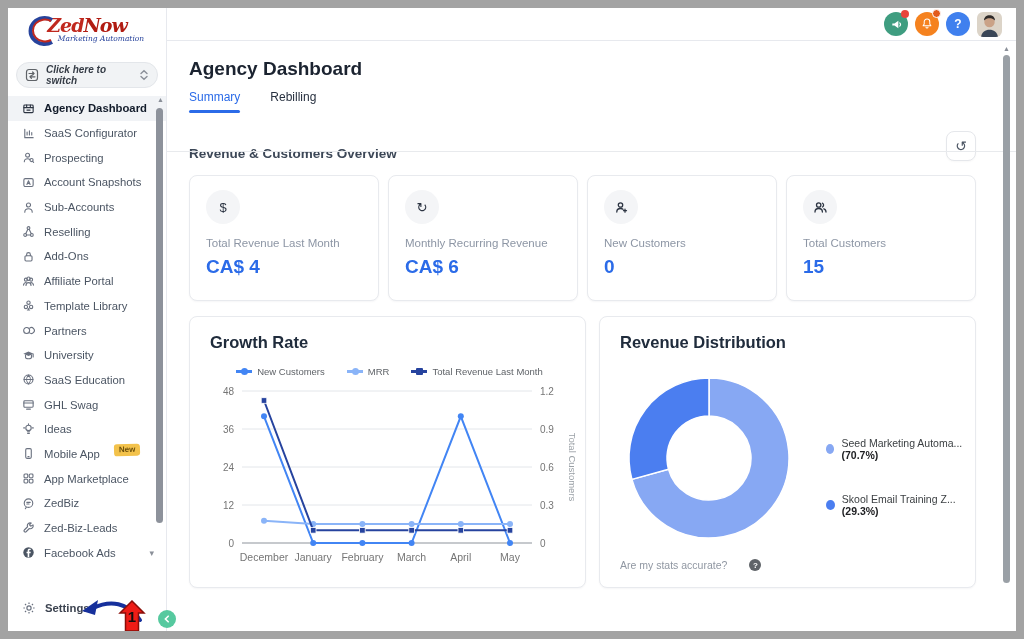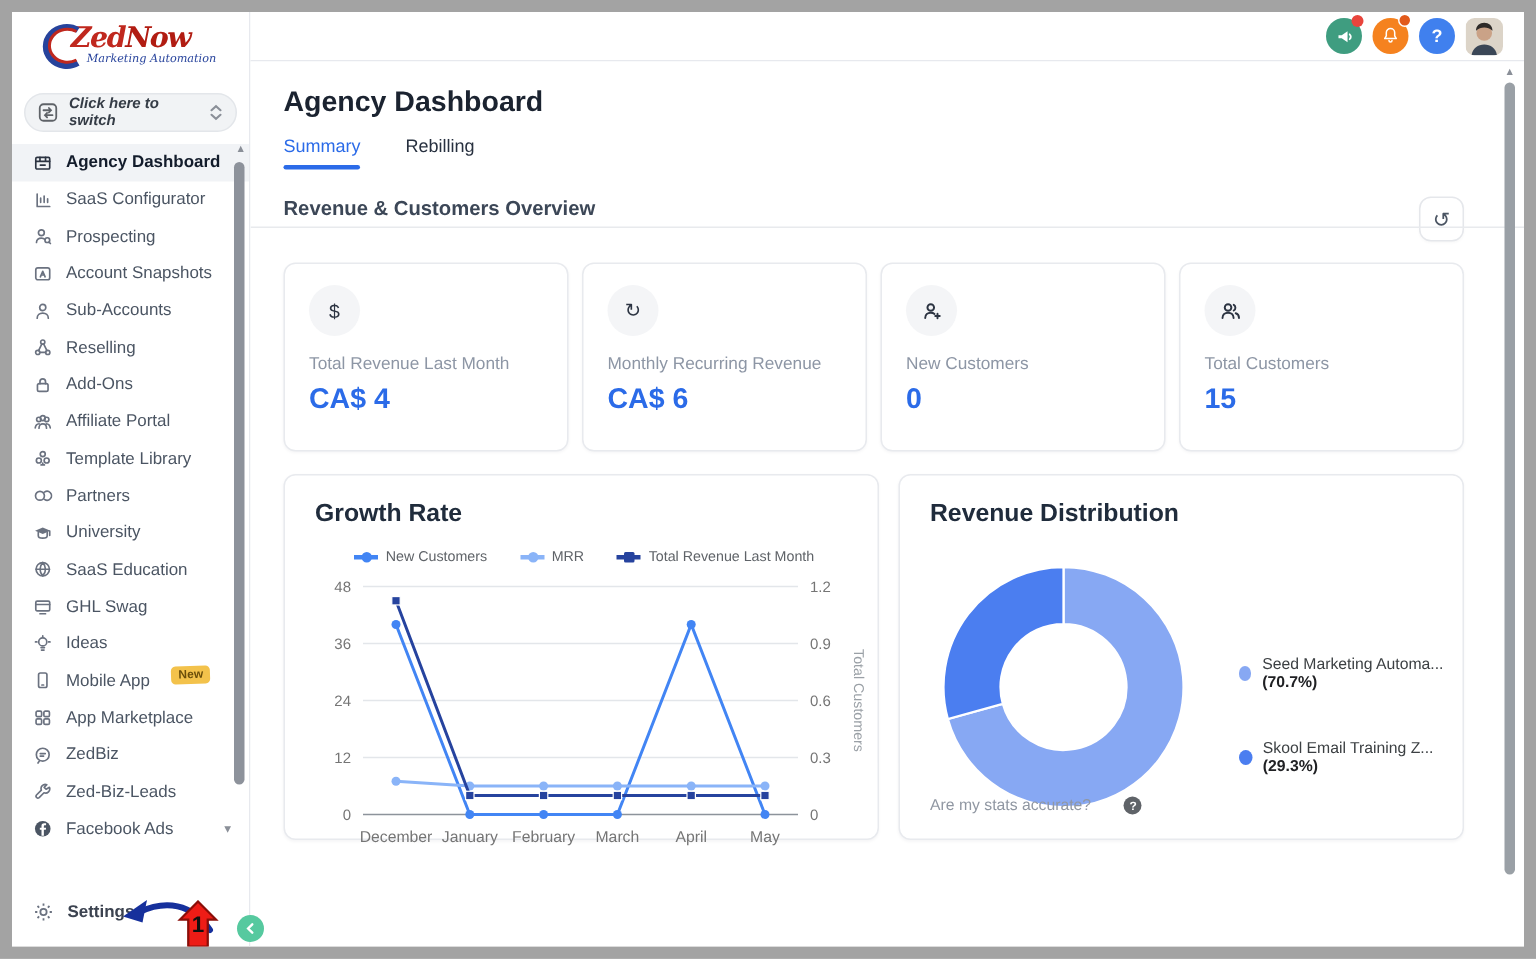--- a/index.html
+++ b/index.html
@@ -38,33 +38,33 @@
   .avatar{width:25px;height:25px;border-radius:6px;overflow:hidden;cursor:pointer;}
 
   
   .main{position:absolute;left:159px;right:0;top:33px;bottom:0;background:#fff;padding:0 40px 0 22px;overflow:hidden;}
   .page-title{margin-top:17px;font-size:19px;font-weight:bold;color:#1b2330;}
   .tabs{display:flex;gap:30px;margin-top:10px;}
   .tab{font-size:12px;font-weight:normal;color:#27303f;padding-bottom:9px;cursor:pointer;position:relative;}
   .tab.active{color:#2b6be8;}
   .tab.active::after{content:"";position:absolute;left:0;right:0;bottom:0;height:3px;border-radius:2px;background:#2b6be8;}
   .divider{position:absolute;left:0;right:0;top:110px;height:1px;background:#e8eaed;}
-  .section-row{margin-top:18px;display:flex;align-items:flex-start;justify-content:space-between;}
+  .section-row{margin-top:18px;display:flex;align-items:flex-end;justify-content:space-between;}
   .section-title{font-size:13.5px;font-weight:bold;color:#3c4757;}
   .refresh-btn{width:30px;height:30px;border:1px solid #e5e7eb;border-radius:8px;background:#fff;display:flex;align-items:center;justify-content:center;font-size:14px;color:#4b5563;cursor:pointer;box-shadow:0 1px 2px rgba(0,0,0,.03);}
 
   .cards{display:flex;gap:9px;margin-top:14px;}
   .card{flex:1;height:126px;background:#fff;border:1px solid #e8eaee;border-radius:8px;padding:14px 16px;box-shadow:0 1px 2px rgba(16,24,40,.04);}
   .card-icon{width:34px;height:34px;border-radius:50%;background:#f4f5f7;display:flex;align-items:center;justify-content:center;font-size:13px;color:#2c3442;}
   .card-icon svg{stroke:#2c3442;fill:none;stroke-width:1.3;stroke-linecap:round;}
   .card-label{margin-top:13px;font-size:11.5px;color:#8d96a5;}
   .card-value{margin-top:7px;font-size:19px;font-weight:bold;color:#2b6be8;}
 
   .charts{display:flex;gap:13px;margin-top:15px;}
-  .chart-card{background:#fff;border:1px solid #e8eaee;border-radius:8px;box-shadow:0 1px 2px rgba(16,24,40,.04);height:244px;position:relative;}
+  .chart-card{background:#fff;border:1px solid #e8eaee;border-radius:8px;box-shadow:0 1px 2px rgba(16,24,40,.04);height:272px;position:relative;}
   .chart-card.growth{width:397px;padding:16px 8px 0 12px;}
   .chart-card.dist{flex:1;padding:16px 16px 0 20px;}
   .chart-title{font-size:16.5px;font-weight:bold;color:#202c3c;padding-left:8px;}
   .glegend{display:flex;justify-content:center;gap:22px;margin-top:14px;}
   .glegend .li{display:flex;align-items:center;gap:5px;font-size:9.5px;color:#5f6368;cursor:pointer;}
   .glegend .mk{width:16px;height:3px;position:relative;}
   .glegend .mk::after{content:"";position:absolute;left:5px;top:-2.5px;width:7px;height:7px;border-radius:50%;background:inherit;}
   .glegend .mk.square::after{border-radius:1px;}
   .donut-wrap{position:absolute;left:14px;top:46px;}
   .dlegend{position:absolute;left:226px;top:120px;display:flex;flex-direction:column;gap:32px;}

